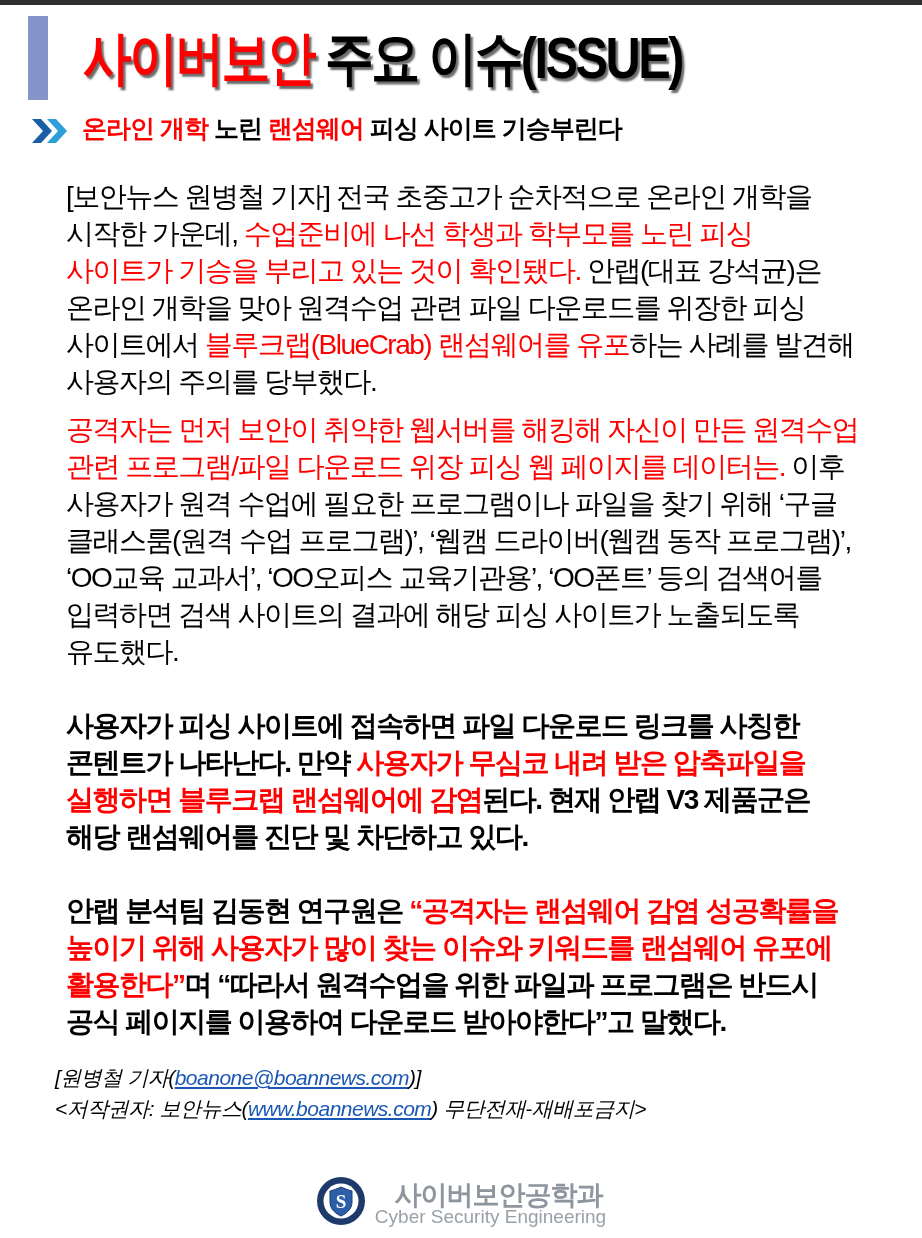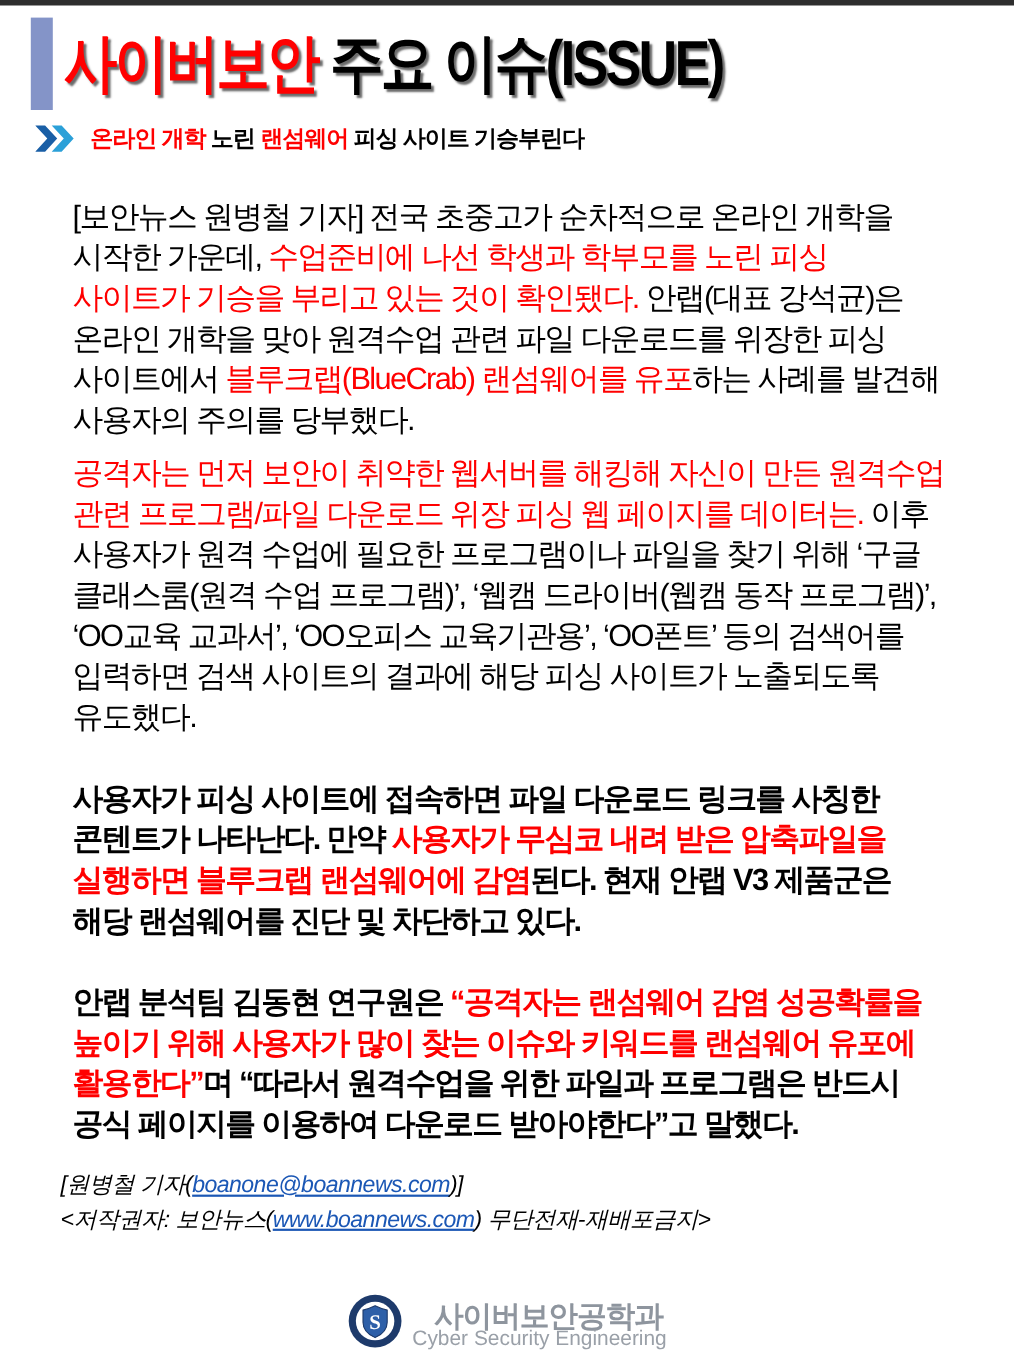--- a/index.html
+++ b/index.html
@@ -2,33 +2,33 @@
 <html lang="ko"><head>
 <meta charset="utf-8">
 <style>
   html,body{margin:0;padding:0;}
   .page{
     position:relative;width:922px;height:1238px;background:#ffffff;
     font-family:"Liberation Sans", sans-serif;overflow:hidden;
   }
   .topbar{position:absolute;top:0;left:0;width:922px;height:5px;background:#2e2e2e;}
   
-  .header{position:absolute;top:16px;left:28px;display:flex;align-items:flex-start;}
+  .header{position:absolute;top:16px;left:28px;display:flex;align-items:flex-start;gap:25px;}
   .accent{width:20px;height:84px;background:#8494c8;margin-right:10px;flex:0 0 auto;}
   .title{
     margin:0;font-size:58px;font-weight:bold;line-height:84px;white-space:nowrap;
     letter-spacing:-3px;transform:scaleX(0.84);transform-origin:left center;
     text-shadow:3px 3px 2px rgba(70,70,70,0.8);
   }
   .title .t-red{color:#ff0000;}
   .title .t-black{color:#000000;}
   
   .subtitle{
     position:absolute;top:112px;left:32px;display:flex;align-items:flex-end;
-    font-size:21px;font-weight:bold;letter-spacing:-1px;white-space:nowrap;
+    font-size:25px;font-weight:bold;letter-spacing:-1px;white-space:nowrap;
   }
   .chevrons{margin-right:12px;display:inline-flex;align-items:center;}
   .subtitle .s-red{color:#ff0000;}
   .subtitle .s-black{color:#000000;}
   
   .article{
     position:absolute;top:167px;left:55px;width:818px;
     font-size:28px;line-height:37px;color:#000000;letter-spacing:-1.5px;
     text-align:left;word-break:keep-all;
   }

